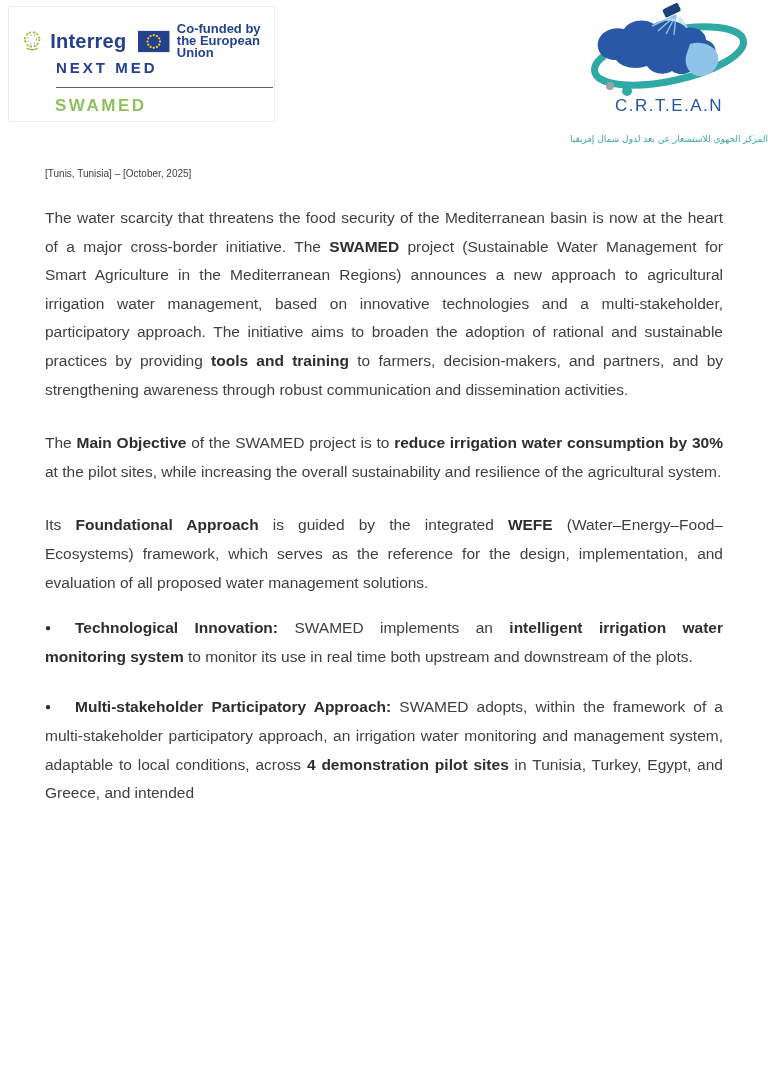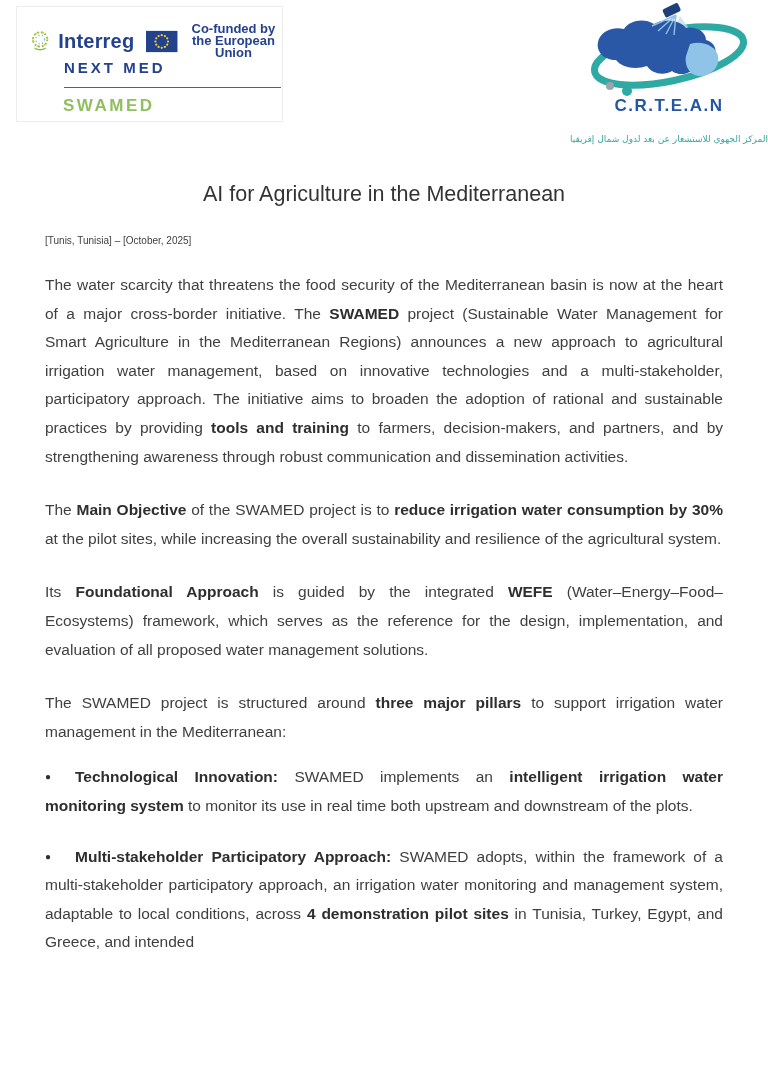--- a/index.html
+++ b/index.html
@@ -10,23 +10,23 @@
     color: #3f3f3f;
     overflow: hidden;
     position: relative;
   }
   .page { width: 768px; height: 1085px; background: #fff; position: relative; }
 
   
   .header { position: relative; height: 140px; }
 
   .logo-box {
-    position: absolute; left: 16px; top: 6px;
+    position: absolute; left: 8px; top: 6px;
     width: 267px; height: 116px;
-    border: 1px solid #ececec; background: #fff; text-align: center;
+    border: 1px solid #ececec; background: #fff;
   }
   .interreg-row { position: absolute; left: 12px; top: 16px; display: flex; align-items: center; }
   .sunburst { width: 28px; height: 30px; margin-right: 7px; }
   .interreg-word {
     font-size: 20px; font-weight: 700; color: #24418e;
     letter-spacing: 0.2px; margin-right: 12px;
   }
   .eu-block { display: flex; align-items: center; }
   .eu-flag { width: 40px; height: 27px; margin-right: 7px; }
   .eu-label { font-size: 13px; line-height: 12px; font-weight: 700; color: #24418e; }
@@ -40,21 +40,21 @@
     width: 217px; height: 1px; background: #5f6062;
   }
   .swamed {
     position: absolute; left: 46px; top: 89px;
     font-size: 17px; font-weight: 600; letter-spacing: 2.5px; color: #8fbf5e;
   }
 
   .crtean { position: absolute; left: 570px; top: 2px; width: 198px; text-align: center; }
   .crtean-emblem { width: 170px; height: 96px; display: block; margin: 0 auto; }
   .crtean-acronym {
-    font-size: 17px; font-weight: 700; color: #2456a4; letter-spacing: 1.5px;
+    font-size: 17px; font-weight: 400; color: #2456a4; letter-spacing: 1.5px;
     margin-top: -2px;
   }
   .crtean-arabic {
     font-family: "DejaVu Sans", sans-serif;
     direction: rtl;
     font-size: 9px; color: #36a7a3; margin-top: 18px; white-space: nowrap;
   }
 
   
   .doc { padding: 0 45px; }
@@ -153,33 +153,31 @@
         <circle cx="26" cy="84" r="4" fill="#9aa3ab"></circle>
         <circle cx="43" cy="89" r="5" fill="#2fa9a3"></circle>
       </svg>
       <div class="crtean-acronym">C.R.T.E.A.N</div>
       <div class="crtean-arabic">المركز الجهوي للاستشعار عن بعد لدول شمال إفريقيا</div>
     </div>
   </div>
 
   <div class="doc">
 
-    <h1 class="doc-title">AI for Agriculture in the Mediterranean</h1>
 
     <p class="dateline">[Tunis, Tunisia] – [October, 2025]</p>
 
     <p class="body-p"><span>The water scarcity that threatens the food security of the Mediterranean basin is now at the heart of a major cross-border initiative. The </span><span class="b">SWAMED</span><span> project (Sustainable Water Management for Smart Agriculture in the Mediterranean Regions) announces a new approach to agricultural irrigation water management, based on innovative technologies and a multi-stakeholder, participatory approach. The initiative aims to broaden the adoption of rational and sustainable practices by providing </span><span class="b">tools and training</span><span> to farmers, decision-makers, and partners, and by strengthening awareness through robust communication and dissemination activities.</span></p>
 
 
     <p class="body-p"><span>The </span><span class="b">Main Objective</span><span> of the SWAMED project is to </span><span class="b">reduce irrigation water consumption by 30%</span><span> at the pilot sites, while increasing the overall sustainability and resilience of the agricultural system.</span></p>
 
     <p class="body-p"><span>Its </span><span class="b">Foundational Approach</span><span> is guided by the integrated </span><span class="b">WEFE</span><span> (Water–Energy–Food–Ecosystems) framework, which serves as the reference for the design, implementation, and evaluation of all proposed water management solutions.</span></p>
 
 
-    <p class="body-p"><span>The SWAMED project is structured around </span><span class="b">three major pillars</span><span> to support irrigation water management in the Mediterranean:</span></p>
 
     <div class="bullets">
       <p class="bullet"><span class="bullet-dot">●</span><span><span class="b">Technological Innovation:</span><span> SWAMED implements an </span><span class="b">intelligent irrigation water monitoring system</span><span> to monitor its use in real time both upstream and downstream of the plots.</span></span></p>
       <p class="bullet"><span class="bullet-dot">●</span><span><span class="b">Multi-stakeholder Participatory Approach:</span><span> SWAMED adopts, within the framework of a multi-stakeholder participatory approach, an irrigation water monitoring and management system, adaptable to local conditions, across </span><span class="b">4 demonstration pilot sites</span><span> in Tunisia, Turkey, Egypt, and Greece, and intended</span></span></p>
     </div>
 
   </div>
 </div>
 
 </body></html>

